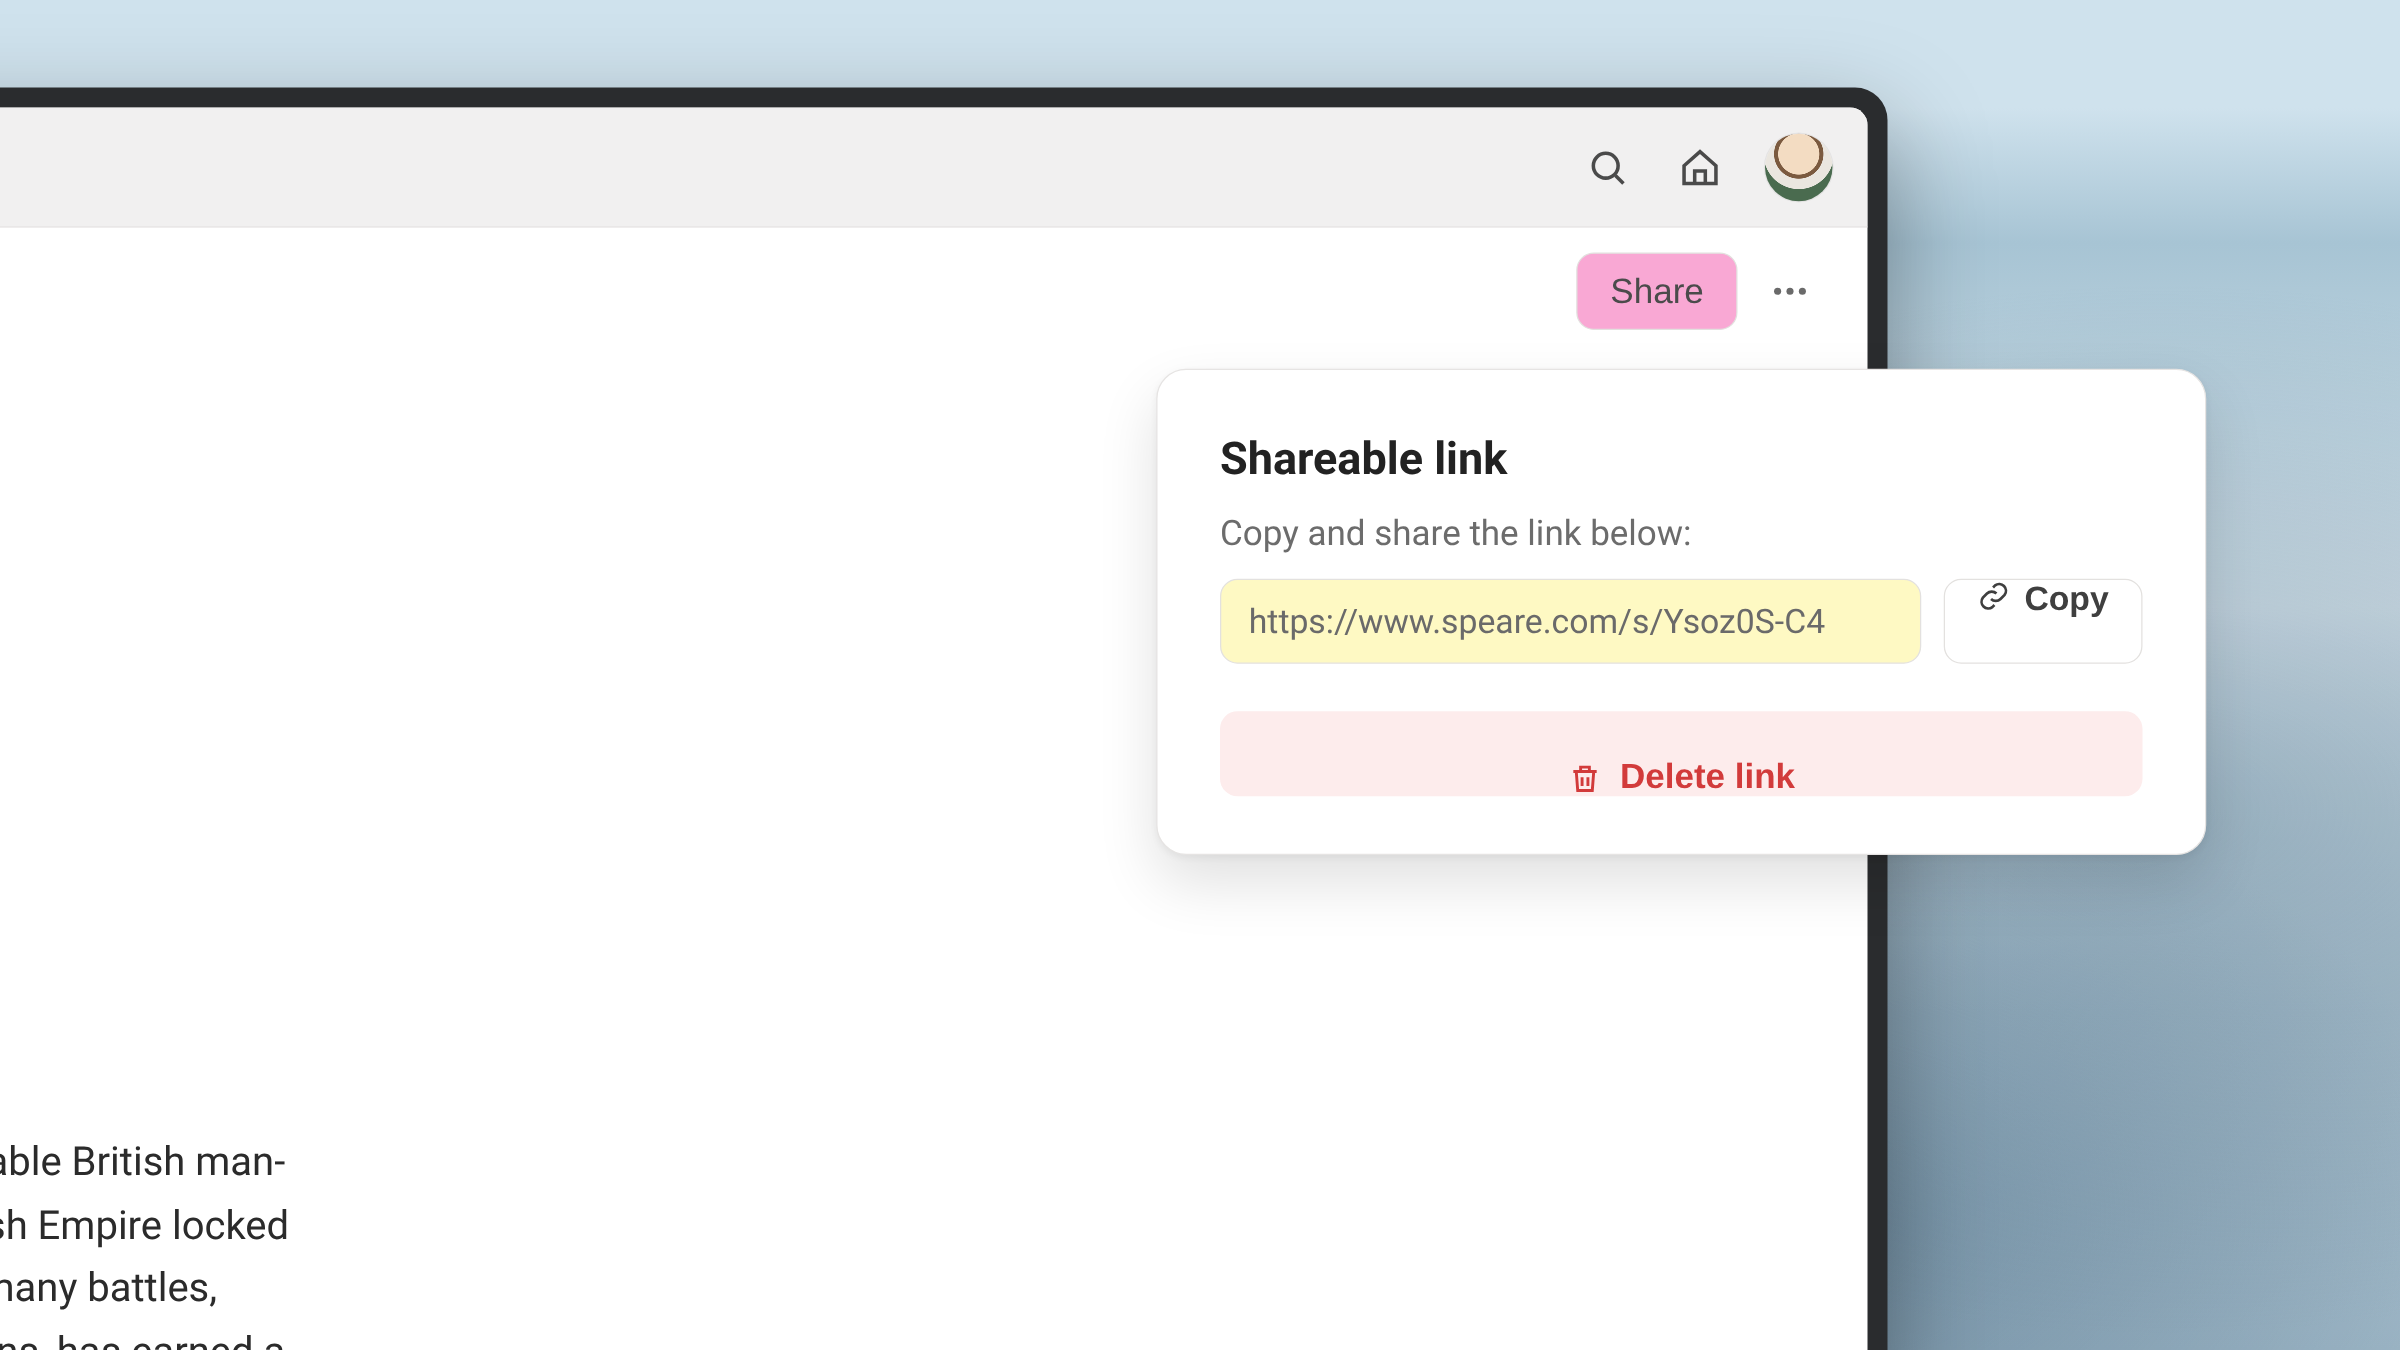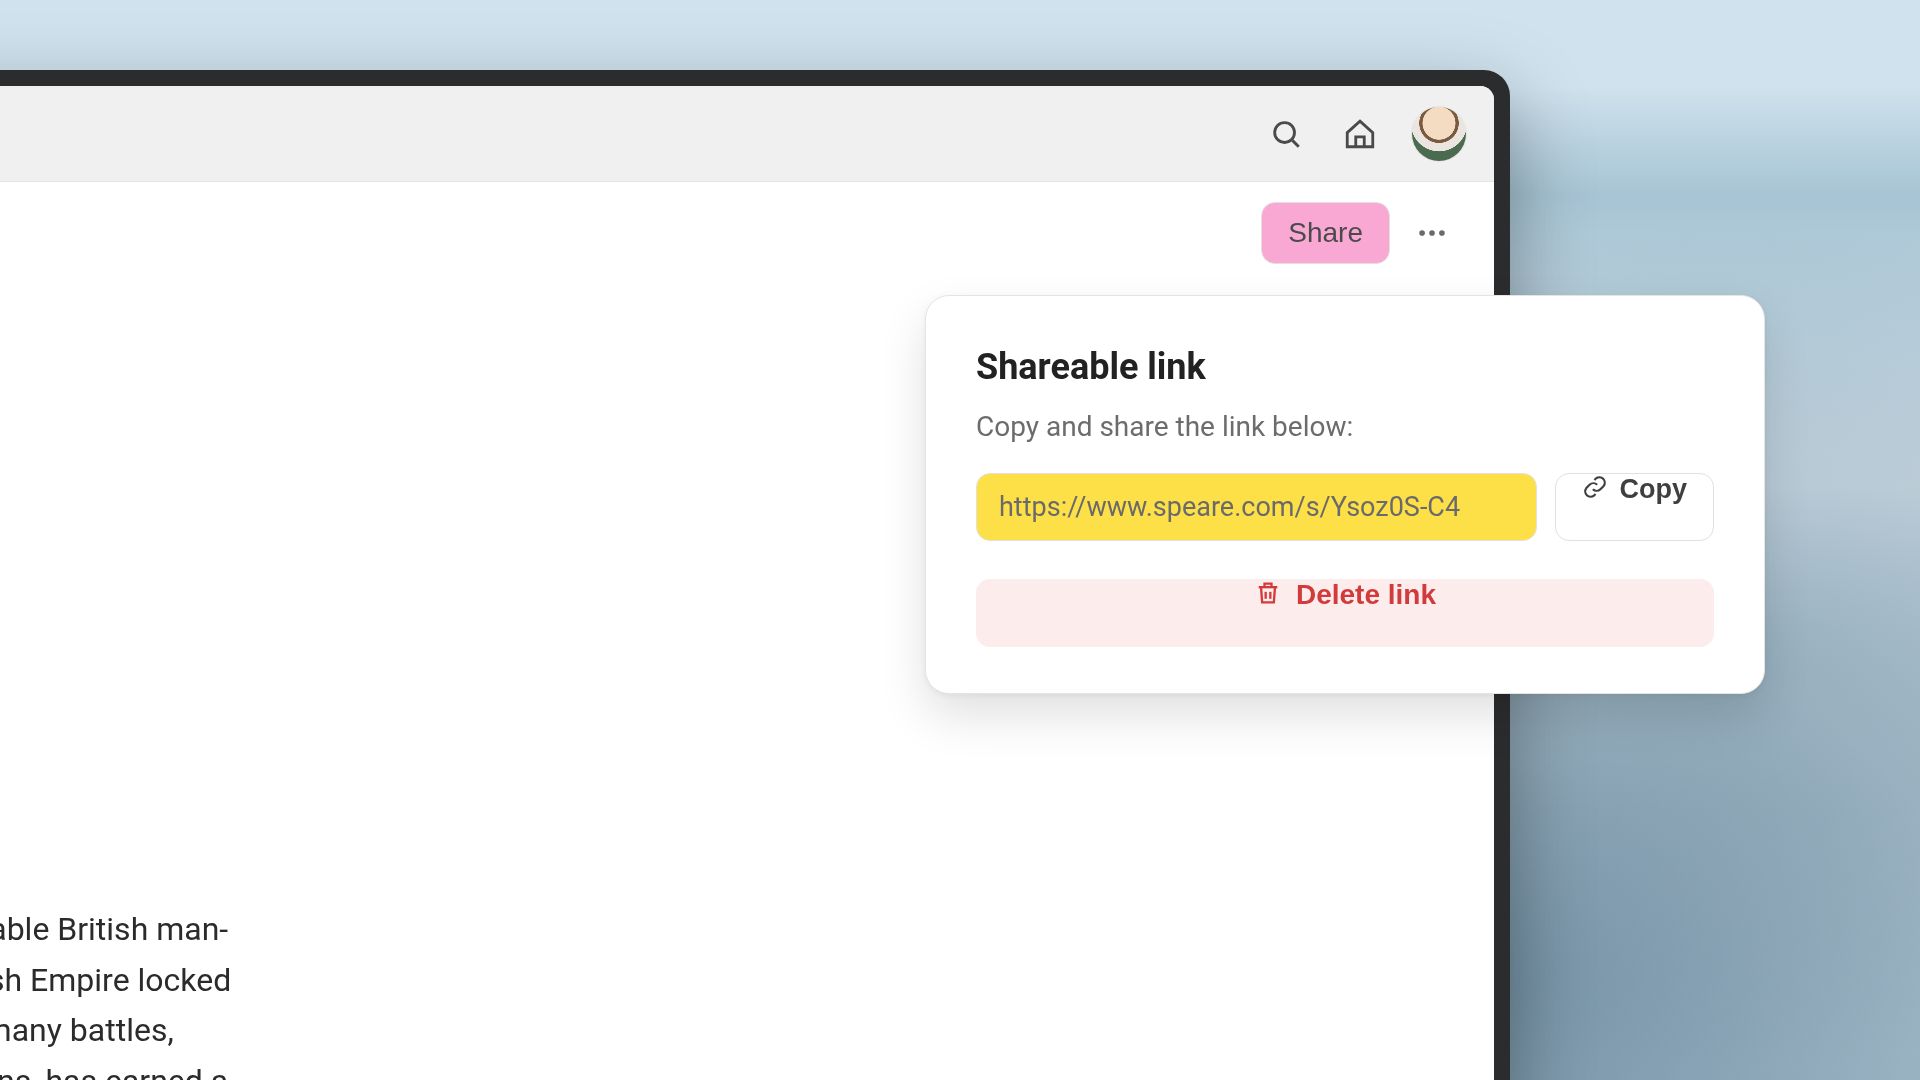--- a/index.html
+++ b/index.html
@@ -124,29 +124,29 @@
     border: 1px solid #e6e4e3;
     border-radius: 24px;
     box-shadow: 0 22px 48px rgba(0,0,0,0.12), 0 2px 6px rgba(0,0,0,0.05);
     padding: 50px 50px 46px 50px;
   }
   .popover-title {
     font-size: 36px; font-weight: 700; color: #222;
     margin-bottom: 22px;
   }
   .popover-sub {
-    font-size: 28px; color: #6c6c6c; margin-bottom: 30px;
+    font-size: 28px; color: #6c6c6c; margin-bottom: 20px;
   }
   .link-row {
     display: flex; gap: 18px; margin-bottom: 38px;
   }
   .link-input {
     flex: 1;
     border: 1px solid #e3e1df;
-    background: #fde047;
+    background: #fef9c3;
     border-radius: 14px;
     padding: 0 22px;
     height: 68px;
     font-size: 27px;
     color: #6a6a6a;
     display: flex; align-items: center;
     overflow: hidden; white-space: nowrap;
     font-family: inherit;
   }
   .copy-btn {
@@ -154,21 +154,21 @@
     border: 1px solid #e3e1df;
     background: #ffffff;
     border-radius: 14px;
     padding: 0 26px; height: 68px;
     font-size: 27px; font-weight: 600; color: #3f3f3f;
     cursor: pointer;
   }
   .copy-btn svg { width: 26px; height: 26px; stroke: #3f3f3f; stroke-width: 2; fill: none; }
   .delete-btn {
     width: 100%; height: 68px;
-    display: flex; align-items: flex-start; justify-content: center; gap: 14px;
+    display: flex; align-items: flex-end; justify-content: center; gap: 14px;
     border-radius: 14px;
     background: #fdecec;
     color: #d23b3b;
     font-size: 28px; font-weight: 700;
     cursor: pointer; border: none;
   }
   .delete-btn svg { width: 28px; height: 28px; stroke: #d23b3b; stroke-width: 2; fill: none; }
 </style>
 </head>
 <body>

